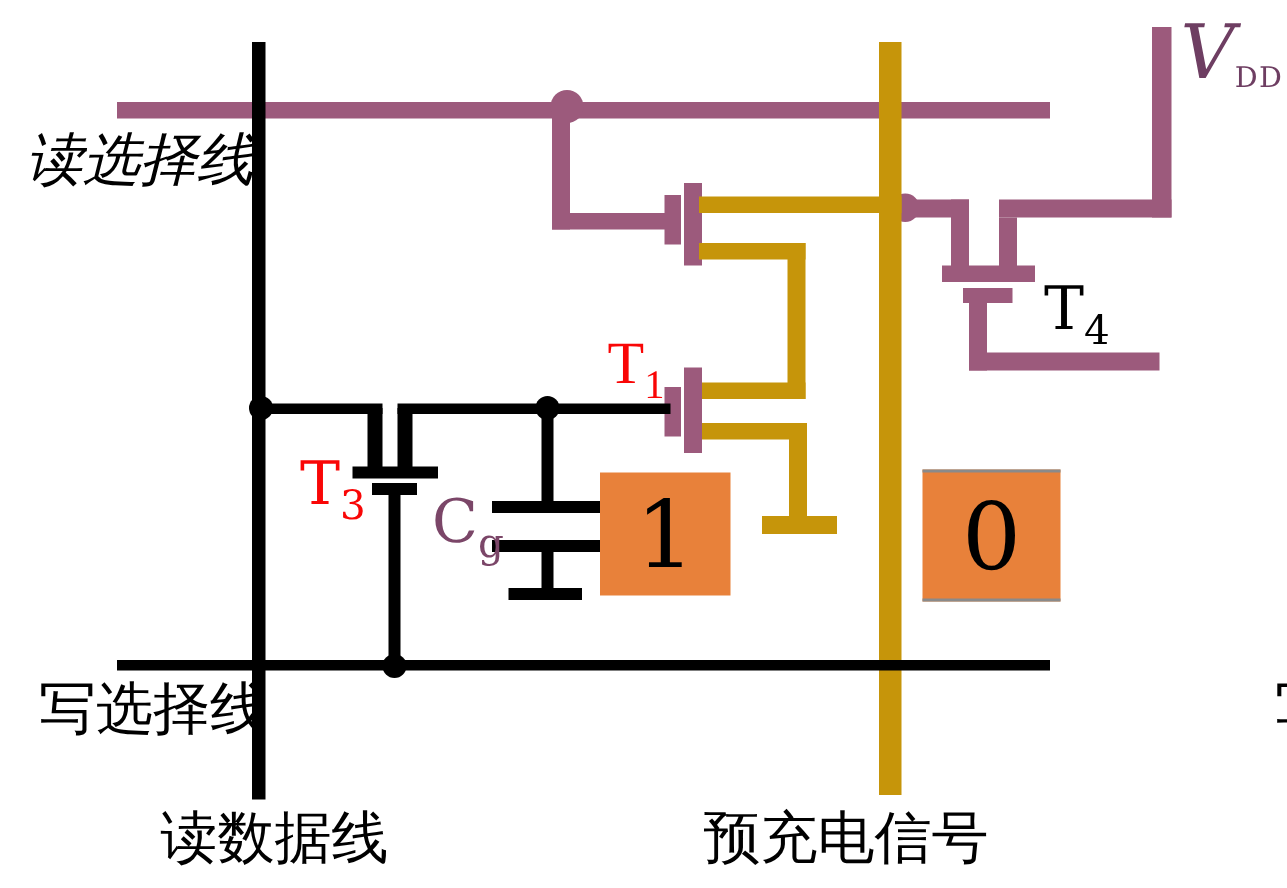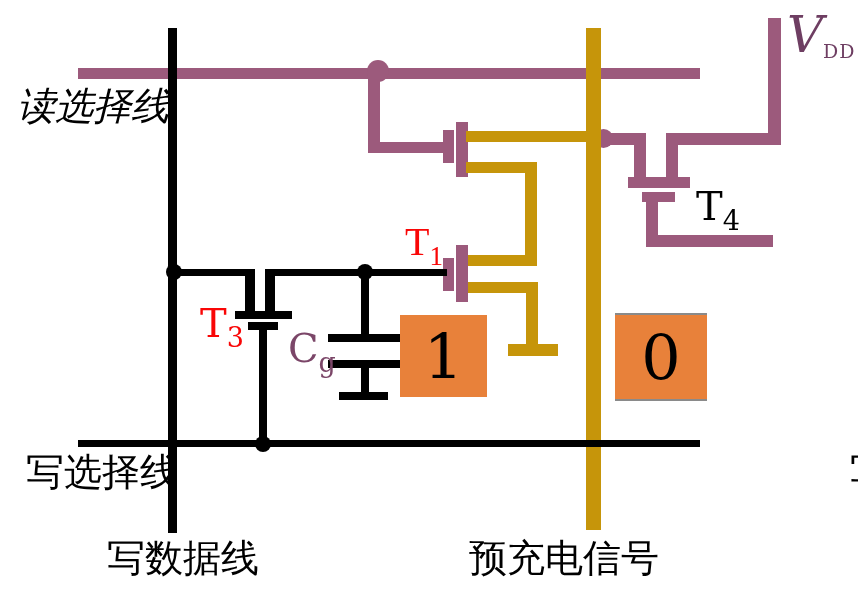--- a/index.html
+++ b/index.html
@@ -93,21 +93,21 @@
 
   <div class="bitbox" style="left:400px;top:315px;width:87px;height:82px;">
     <span>1</span>
   </div>
   <div class="bitbox bordered" style="left:615px;top:313px;width:92px;height:84px;">
     <span>0</span>
   </div>
 
   <div class="cnlabel" style="left:17px;top:86px;font-style:italic;">读选择线</div>
   <div class="cnlabel" style="left:2px;top:452px;margin-left:24px;">写选择线</div>
-  <div class="cnlabel" style="left:107px;top:538px;">写数据线</div>
+  <div class="cnlabel" style="left:107px;top:538px;">读数据线</div>
   <div class="cnlabel" style="left:469px;top:538px;">预充电信号</div>
   <div class="cnlabel" style="left:850px;top:452px;">写</div>
 
   <div class="vddtext" style="left:787px;top:10px;">
     <span>V</span><span class="sub">DD</span>
   </div>
 
   <div class="tlabel red" style="left:405px;top:222px;font-family:Liberation Serif, serif;">
     <span>T</span><span class="sub">1</span>
   </div>

